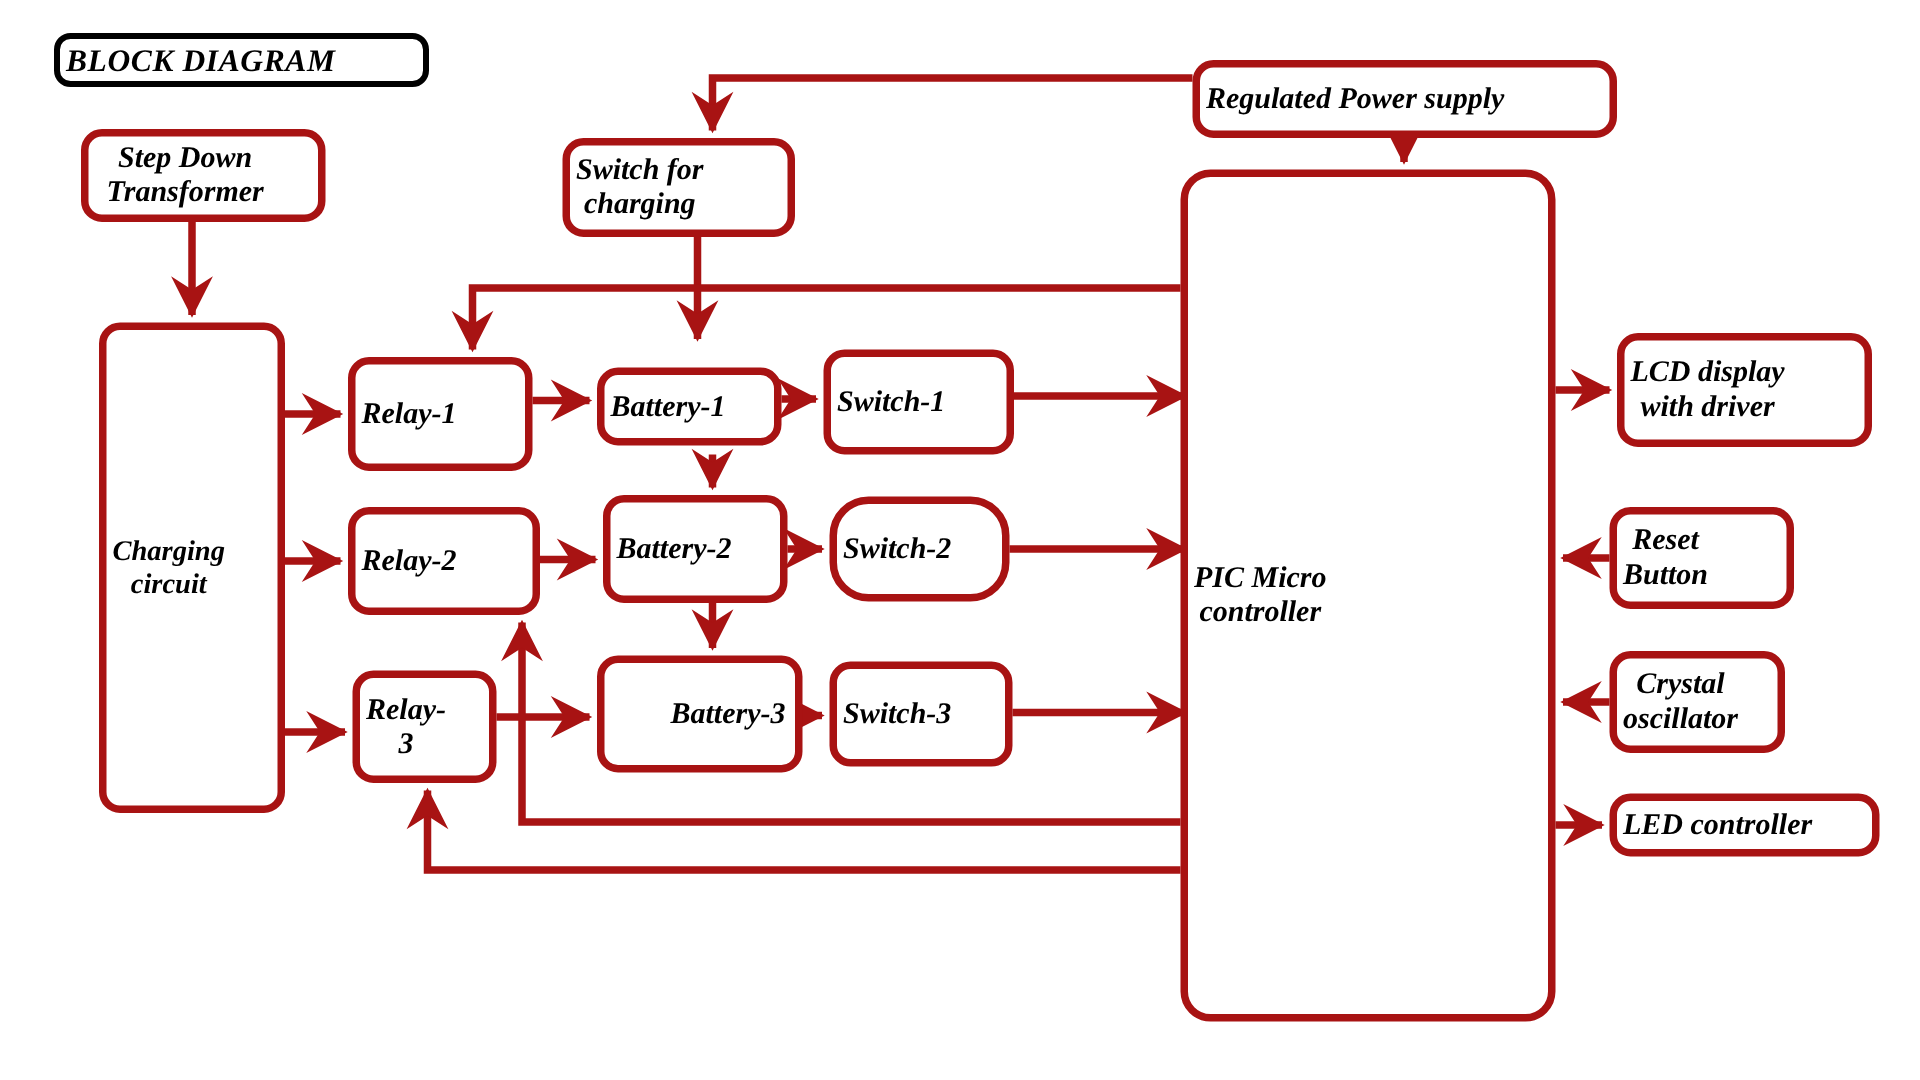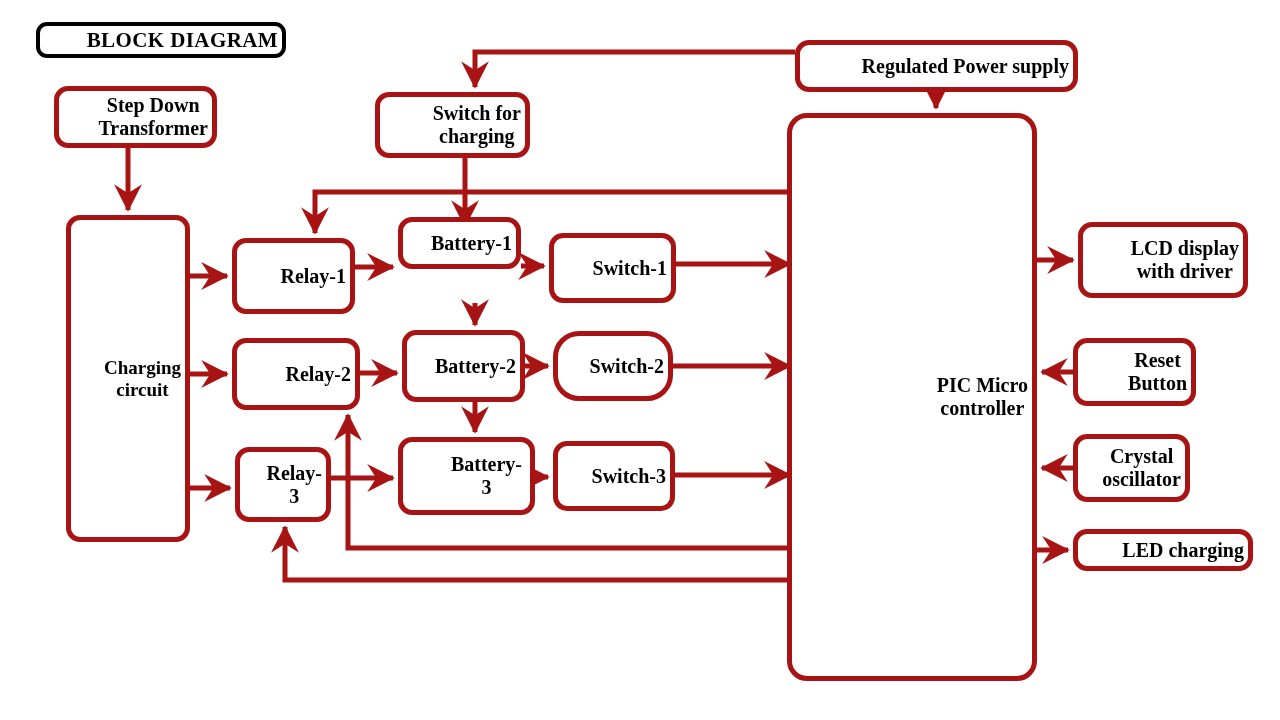--- a/index.html
+++ b/index.html
@@ -20,31 +20,32 @@
     left: 0;
     top: 0;
     width: 1280px;
     height: 720px;
   }
   .node {
     position: absolute;
     box-sizing: border-box;
     display: flex;
     align-items: center;
-    justify-content: flex-end;
+    justify-content: flex-start;
     text-align: center;
     background: #ffffff;
     border: 5px solid #a81313;
     border-radius: 14px;
     color: #000000;
     font-weight: bold;
     font-size: 20px;
     line-height: 1.15;
     padding: 2px 4px;
     z-index: 3;
+    font-style: italic;
   }
   .node.title-node {
     border: 4px solid #000000;
     border-radius: 11px;
     font-size: 21px;
     letter-spacing: 0.4px;
     z-index: 5;
   }
   .node .lbl {
     display: block;
@@ -137,21 +138,21 @@
 
   <div class="node" style="left:232px; top:338px; width:128px; height:72px;">
     <span class="lbl">Relay-2</span>
   </div>
 
   <div class="node" style="left:235px; top:447px; width:96px; height:75px;">
     <span class="lbl">Relay-
 3</span>
   </div>
 
-  <div class="node" style="left:398px; top:217px; width:123px; height:52px;">
+  <div class="node" style="left:398px; top:245px; width:123px; height:52px;">
     <span class="lbl">Battery-1</span>
   </div>
 
   <div class="node" style="left:402px; top:330px; width:123px; height:72px;">
     <span class="lbl">Battery-2</span>
   </div>
 
   <div class="node" style="left:398px; top:437px; width:137px; height:78px;padding-left:44px;">
     <span class="lbl">Battery-3</span>
   </div>
@@ -182,16 +183,16 @@
     <span class="lbl">Reset
 Button</span>
   </div>
 
   <div class="node" style="left:1073px; top:434px; width:117px; height:68px;">
     <span class="lbl">Crystal
 oscillator</span>
   </div>
 
   <div class="node" style="left:1073px; top:529px; width:180px; height:42px;">
-    <span class="lbl">LED charging</span>
+    <span class="lbl">LED controller</span>
   </div>
 
 </div>
 
 </body></html>

